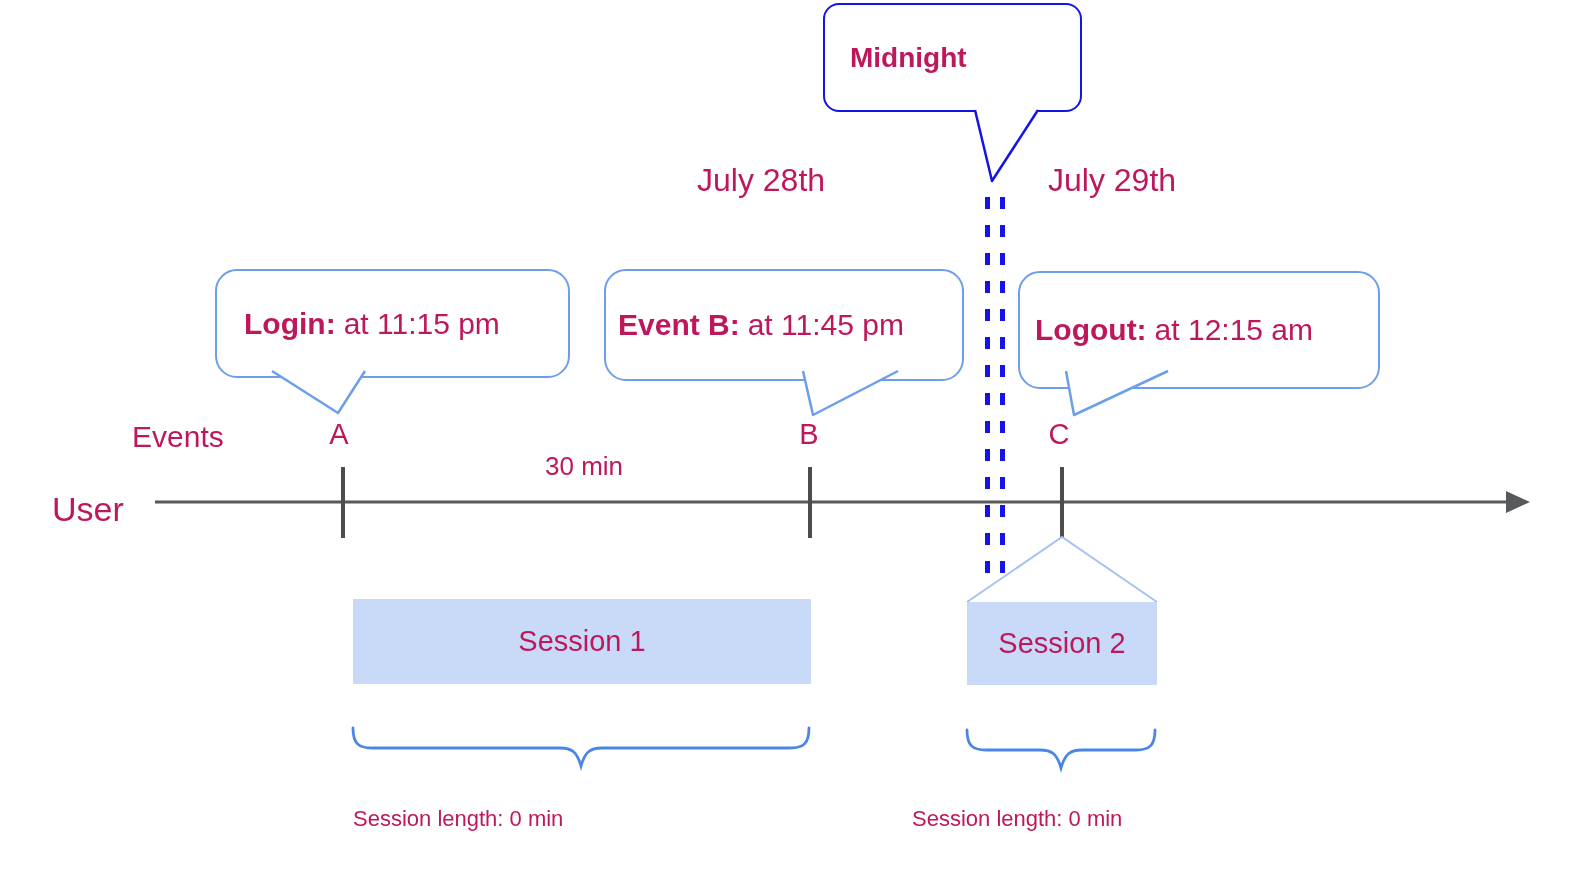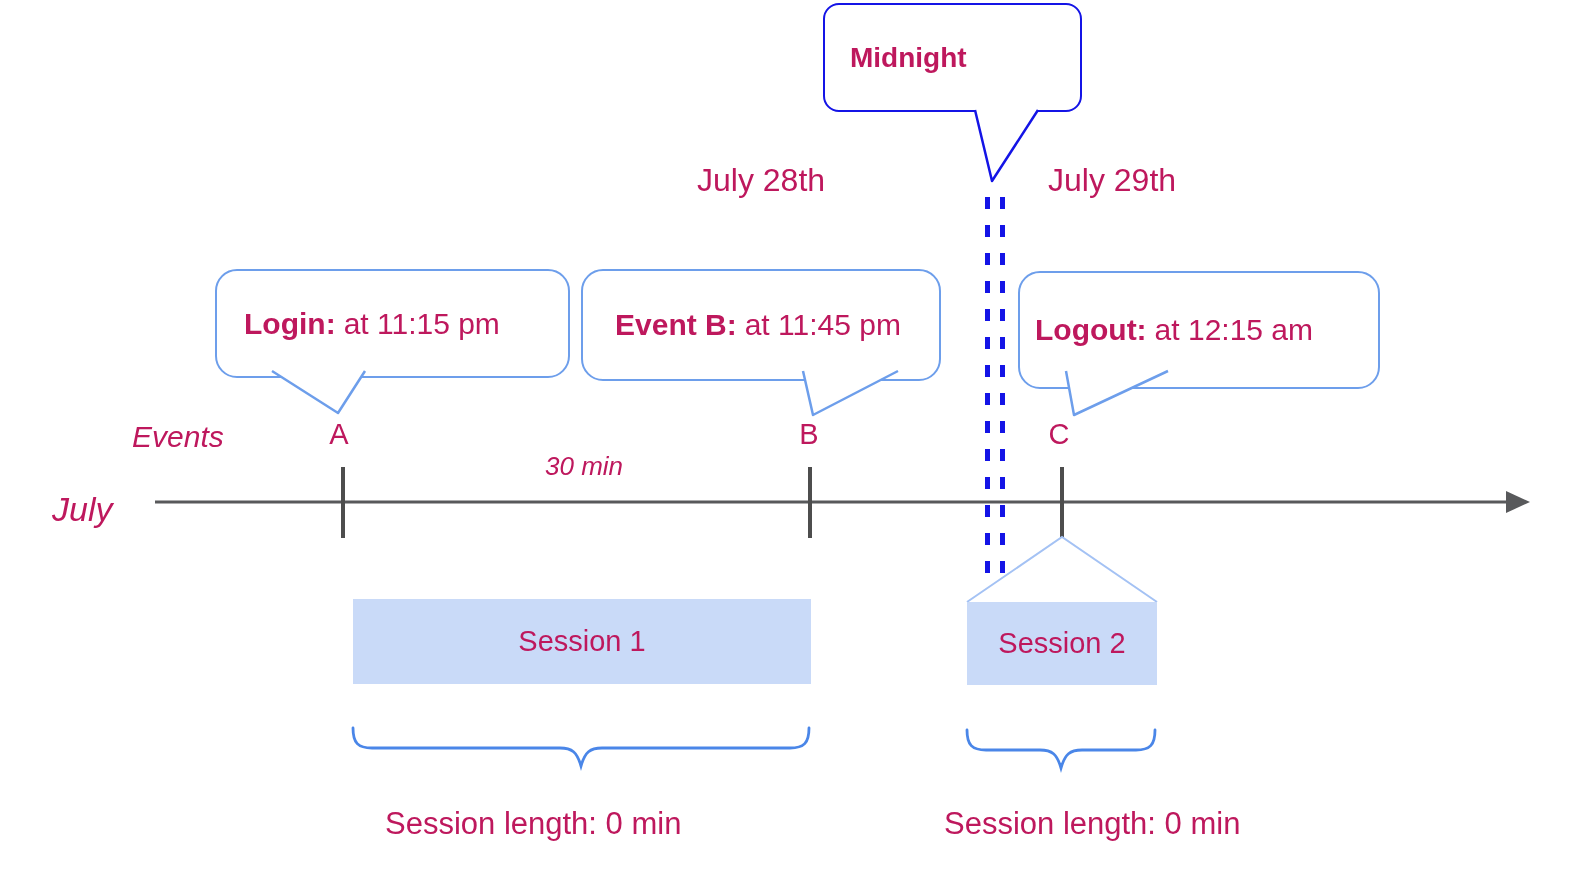--- a/index.html
+++ b/index.html
@@ -40,39 +40,39 @@
     border-radius: 16px;
     display: flex;
     align-items: center;
     padding-left: 25px;
     font-size: 28px;
     font-weight: bold;
     box-sizing: border-box;
   }
 
   .date-label { position: absolute; font-size: 32px; }
-  .plain-label { position: absolute; font-style: italic; }
+  .plain-label { position: absolute; }
 
   .session-box {
     position: absolute;
     background: #c9daf8;
     display: flex;
     align-items: center;
     justify-content: center;
     font-size: 29px;
     box-sizing: border-box;
   }
 
   .mark-letter {
     position: absolute;
     font-size: 29px;
     transform: translateX(-50%);
   }
 
-  .length-label { position: absolute; font-size: 31px; white-space: nowrap; margin-left: 32px; }
+  .length-label { position: absolute; font-size: 22px; white-space: nowrap; }
 </style>
 </head>
 <body>
 
 <div id="canvas">
 
   <svg class="layer" id="base-layer">
     <line x1="987.5" y1="197" x2="987.5" y2="582" stroke="#1414e6" stroke-width="5" stroke-dasharray="12 16"></line>
     <line x1="1002.5" y1="197" x2="1002.5" y2="582" stroke="#1414e6" stroke-width="5" stroke-dasharray="12 16"></line>
 
@@ -93,35 +93,35 @@
     <span>Midnight</span>
   </div>
 
   <div class="date-label z2" style="left:697px; top:162px;">July 28th</div>
   <div class="date-label z2" style="left:1048px; top:162px;">July 29th</div>
 
   <div class="callout z2" style="left:215px; top:269px; width:355px; height:109px; padding-left:27px;">
     <span class="bold-label">Login:</span>
     <span class="rest">at 11:15 pm</span>
   </div>
-  <div class="callout z2" style="left:581px; top:269px; width:360px; height:112px; padding-left:32px;">
+  <div class="callout z2" style="left:604px; top:269px; width:360px; height:112px; padding-left:12px;">
     <span class="bold-label">Event B:</span>
     <span class="rest">at 11:45 pm</span>
   </div>
   <div class="callout z2" style="left:1018px; top:271px; width:362px; height:118px; padding-left:15px;">
     <span class="bold-label">Logout:</span>
     <span class="rest">at 12:15 am</span>
   </div>
 
   <div class="plain-label z2" style="left:132px; top:420px; font-size:30px;">Events</div>
   <div class="mark-letter z2" style="left:339px; top:418px;">A</div>
   <div class="mark-letter z2" style="left:809px; top:418px;">B</div>
   <div class="mark-letter z2" style="left:1059px; top:418px;">C</div>
   <div class="plain-label z2" style="left:545px; top:451px; font-size:26px;">30 min</div>
-  <div class="plain-label z2" style="left:52px; top:490px; font-size:34px;">July</div>
+  <div class="plain-label z2" style="left:52px; top:490px; font-size:34px;">User</div>
 
   <div class="session-box z2" style="left:353px; top:599px; width:458px; height:85px;">
     <span>Session 1</span>
   </div>
   <div class="session-box z2" style="left:967px; top:602px; width:190px; height:83px;text-align:right;">
     <span>Session 2</span>
   </div>
 
   <div class="length-label z2" style="left:353px; top:806px;">Session length: 0 min</div>
   <div class="length-label z2" style="left:912px; top:806px;">Session length: 0 min</div>

